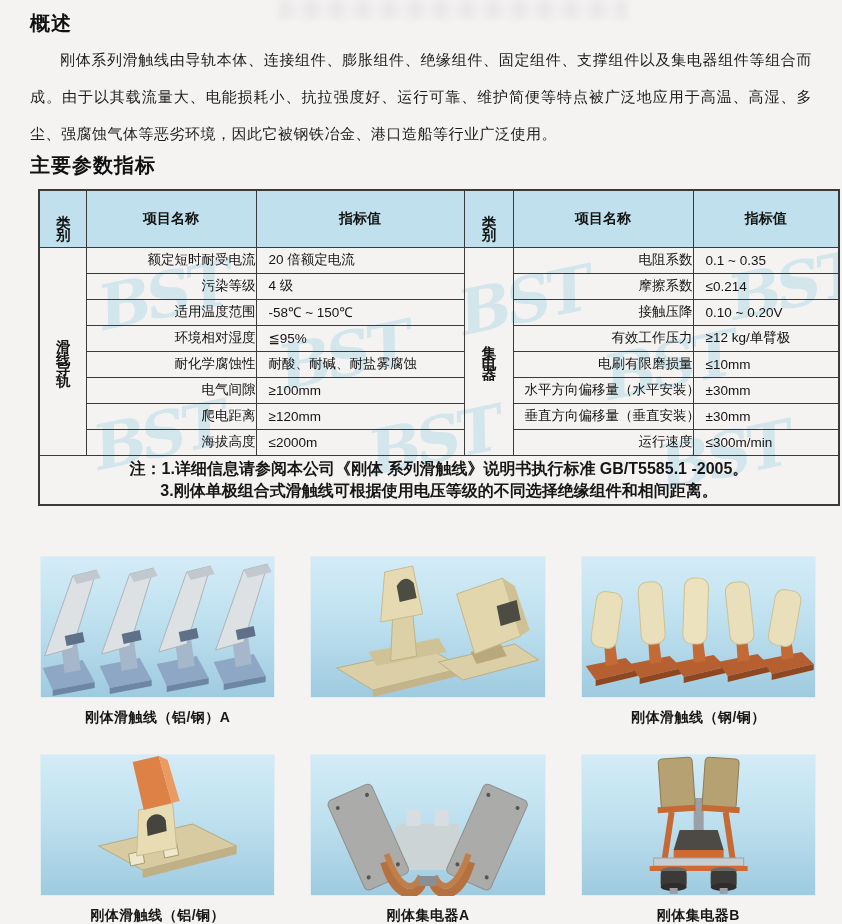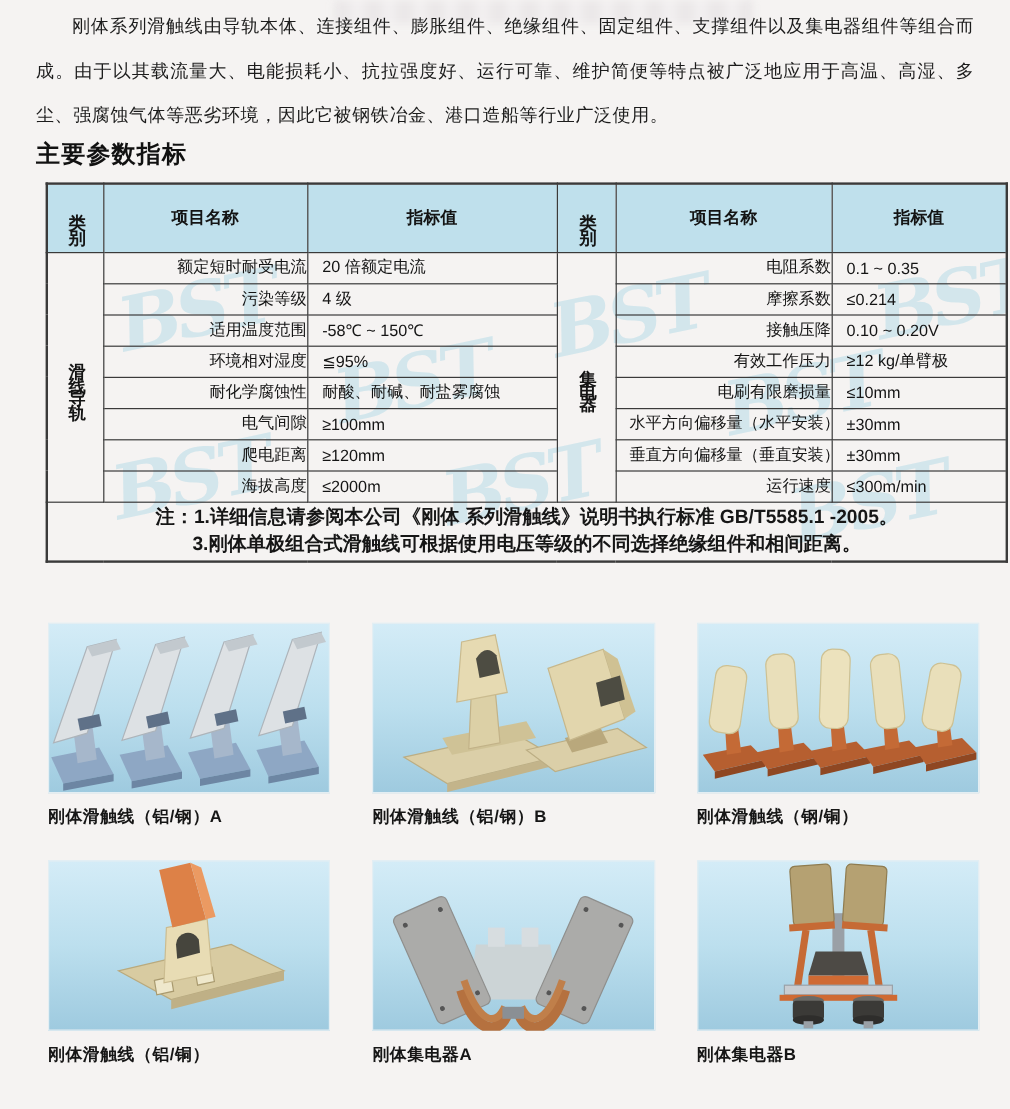--- a/index.html
+++ b/index.html
@@ -68,31 +68,32 @@
   }
   .product-card { margin-bottom:27px; }
   .photo {
     height:142px; width:100%;
     background:linear-gradient(180deg,#d4ecf7 0%,#bcdfee 50%,#9ecadf 100%);
     box-shadow:0 0 0 1px #e3eef3 inset;
     display:flex; align-items:center; justify-content:center;
   }
   .photo svg { width:100%; height:142px; }
   .caption {
-    margin-top:11px; 
+    margin-top:11px; text-align:center;
     font-size:14px; font-weight:bold; color:#161616; letter-spacing:.5px;
   }
 </style>
 </head>
 <body>
 
 <div class="bleed"></div>
 
 <div class="content">
 
+  <div class="section-heading overview-heading">概述</div>
   <p class="overview-text">刚体系列滑触线由导轨本体、连接组件、膨胀组件、绝缘组件、固定组件、支撑组件以及集电器组件等组合而成。由于以其载流量大、电能损耗小、抗拉强度好、运行可靠、维护简便等特点被广泛地应用于高温、高湿、多尘、强腐蚀气体等恶劣环境，因此它被钢铁冶金、港口造船等行业广泛使用。</p>
 
   <div class="section-heading params-heading">主要参数指标</div>
 
   <div class="table-wrap">
     <div class="wm-layer">
       <span class="wm" style="left:60px;top:70px">BST</span>
       <span class="wm" style="left:240px;top:130px">BST</span>
       <span class="wm" style="left:55px;top:210px">BST</span>
       <span class="wm" style="left:420px;top:75px">BST</span>
@@ -214,21 +215,20 @@
         <polygon points="58,96 128,82 136,96 66,110" fill="#cfc296"></polygon>
         <polygon points="82,60 102,56 106,100 80,105" fill="#dcd0a6" stroke="#c2b288"></polygon>
         <polygon points="74,16 102,10 112,58 70,66" fill="#e6dab2" stroke="#cabb8f"></polygon>
         <path d="M86,30 q8,-13 17,-3 l3,15 -17,4 z" fill="#4d4c42"></path>
         <polygon points="160,96 190,88 196,100 166,108" fill="#b9a87c"></polygon>
         <polygon points="146,38 192,22 210,80 164,98" fill="#e2d6ad" stroke="#c6b78b"></polygon>
         <polygon points="192,22 204,30 219,74 210,80" fill="#cfc193"></polygon>
         <polygon points="186,50 206,44 210,64 190,70" fill="#4d4c42"></polygon>
       </svg>
     </div>
-    <div class="caption">刚体滑触线（铝/钢）B</div>
   </div>
 
   <div class="product-card">
     <div class="photo">
       <svg viewBox="0 0 234 142" preserveAspectRatio="xMidYMid meet">
         <defs>
           <g id="keyU">
             <polygon points="0,102 40,94 52,106 10,116" fill="#b65f30"></polygon>
             <polygon points="10,116 52,106 52,112 10,122" fill="#8f4722"></polygon>
             <polygon points="18,70 28,68 32,100 20,102" fill="#c46a36"></polygon>

